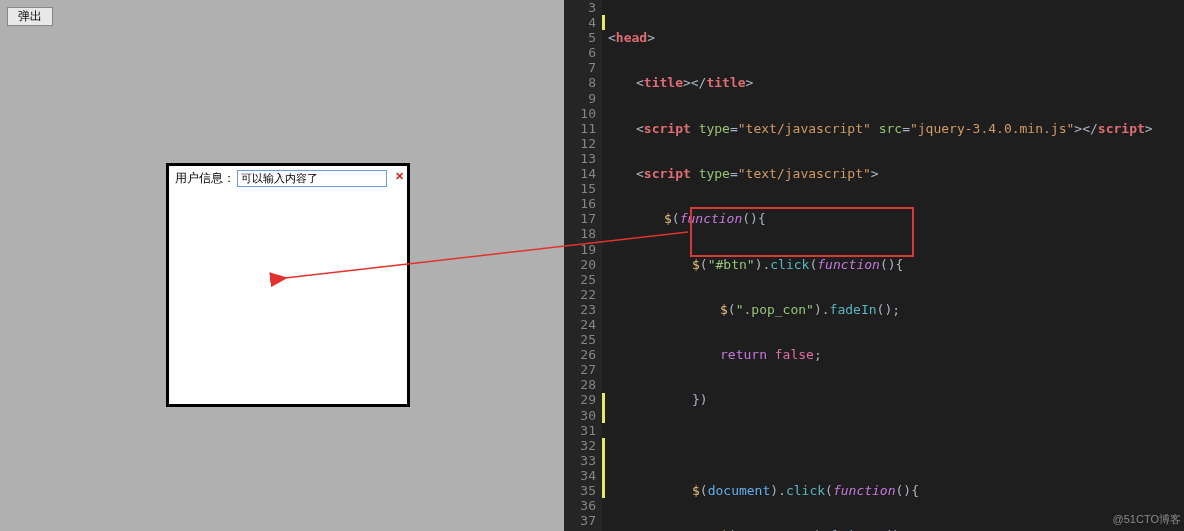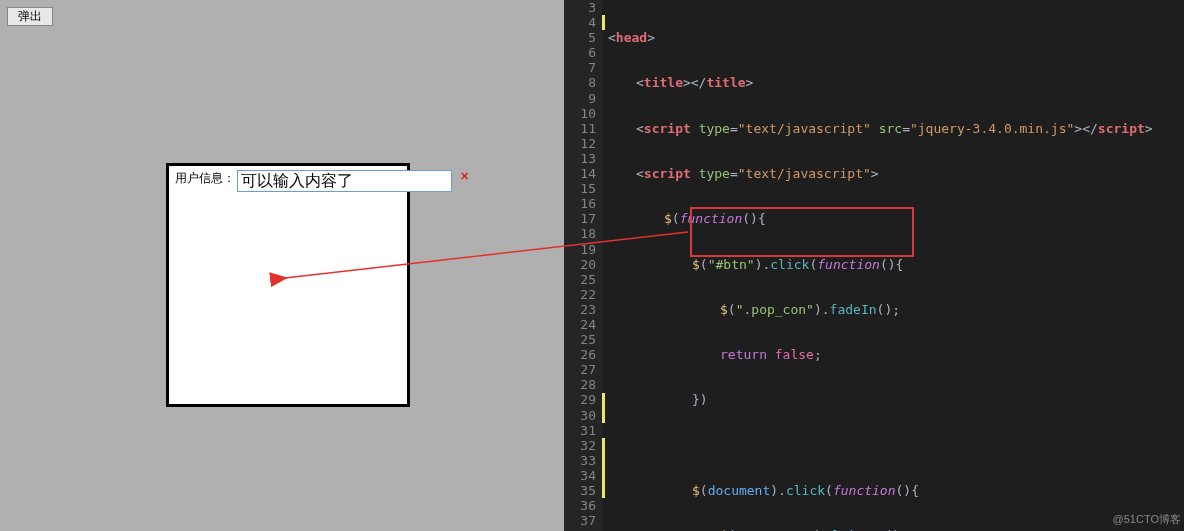--- a/index.html
+++ b/index.html
@@ -41,21 +41,21 @@
     }
     .pop-row {
       display: flex;
       padding: 4px 6px;
       font-size: 12px;
     }
     .pop-label { white-space: nowrap; }
     .pop-input {
       flex: 1;
       margin-left: 2px;
-      font-size: 16px;
+      font-size: 11px;
       border: 1px solid #6a9edb;
       padding: 1px 3px;
       outline: none;
     }
     .close-x {
       color: #d02a28;
       font-weight: bold;
       cursor: pointer;
       margin-left: 8px;
       font-size: 11px;

